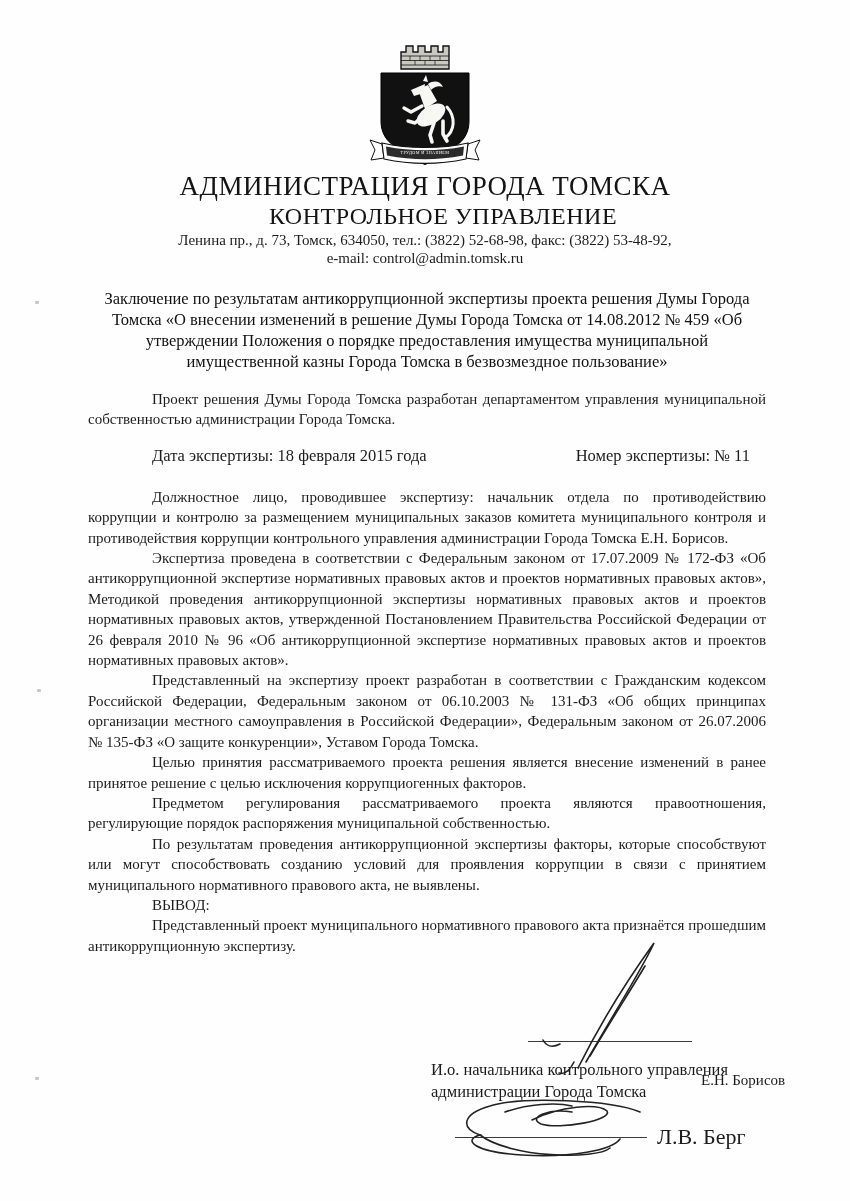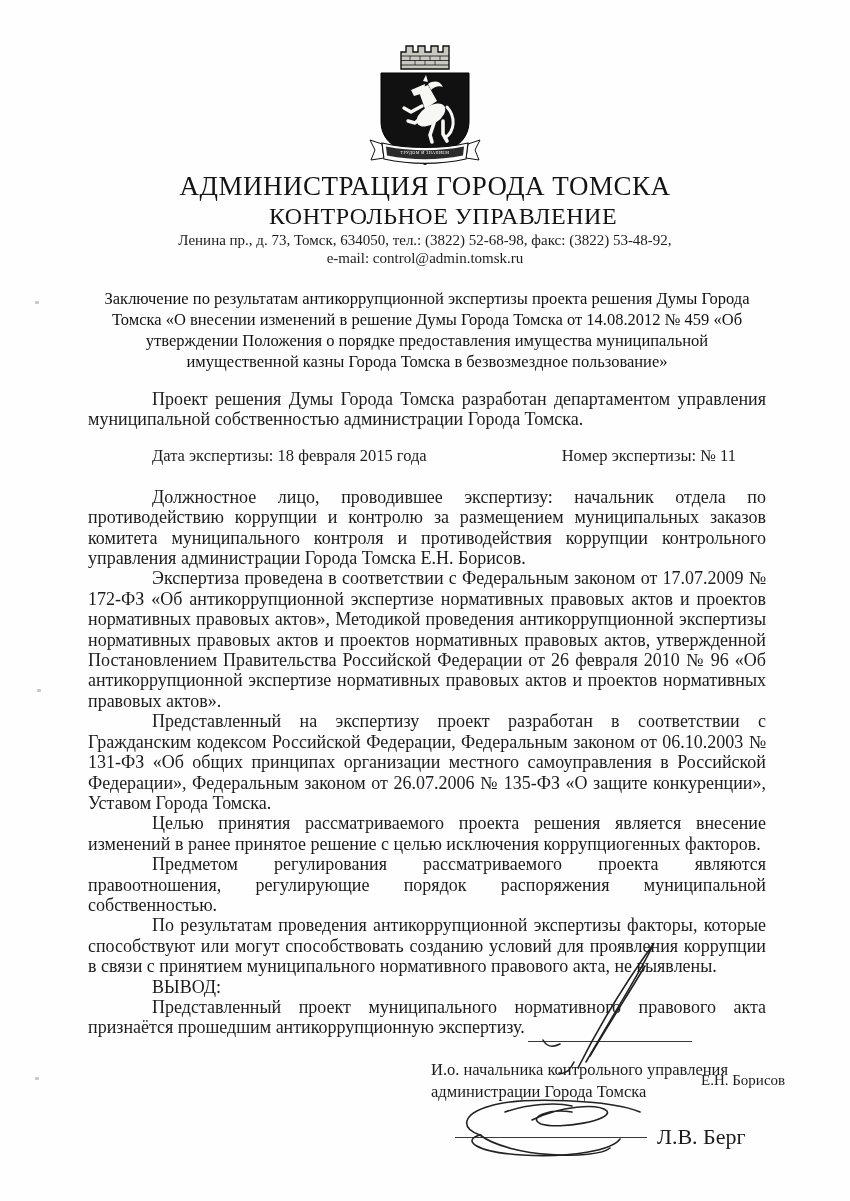--- a/index.html
+++ b/index.html
@@ -21,31 +21,31 @@
   .org-name{font-size:27px;line-height:32px;letter-spacing:.5px;color:#141414;}
   .dept-name{font-size:24px;line-height:29px;letter-spacing:.5px;color:#141414;padding-left:36px;}
   .addr-line{font-size:15px;line-height:18px;color:#1c1c1c;}
   
   .main{position:absolute;top:288px;left:88px;width:678px;}
   .doc-title{
     font-weight:normal;font-size:16.5px;line-height:21px;
     text-align:center;margin:0 4px;color:#111;
   }
   p.body-text{
-    font-size:18px;line-height:20.4px;
+    font-size:15px;line-height:20.4px;
     text-align:justify;text-indent:64px;
     margin:0;
   }
   p.gap-top{margin-top:17px;}
   .meta-row{
     display:flex;font-size:16.5px;line-height:21px;
     margin-top:15px;margin-bottom:21px;gap:48px;
   }
   .meta-date{margin-left:64px;}
-  .meta-number{margin-left:auto;margin-right:30px;}
+  .meta-number{margin-left:auto;margin-right:16px;}
   
   .sigline{position:absolute;border-bottom:1.4px solid #3a3a3a;height:14px;}
   .sig1-line{left:528px;top:1027px;width:164px;}
   .sig1-name{position:absolute;left:701px;top:1072px;font-size:15px;}
   .approver{position:absolute;left:431px;top:1059px;font-size:16.5px;line-height:22px;}
   .sig2-line{left:455px;top:1123px;width:192px;}
   .sig2-name{left:657px;top:1124px;position:absolute;font-size:22px;}
   .autograph-layer{position:absolute;left:0;top:0;width:850px;height:1201px;pointer-events:none;}
 </style>
 </head>

